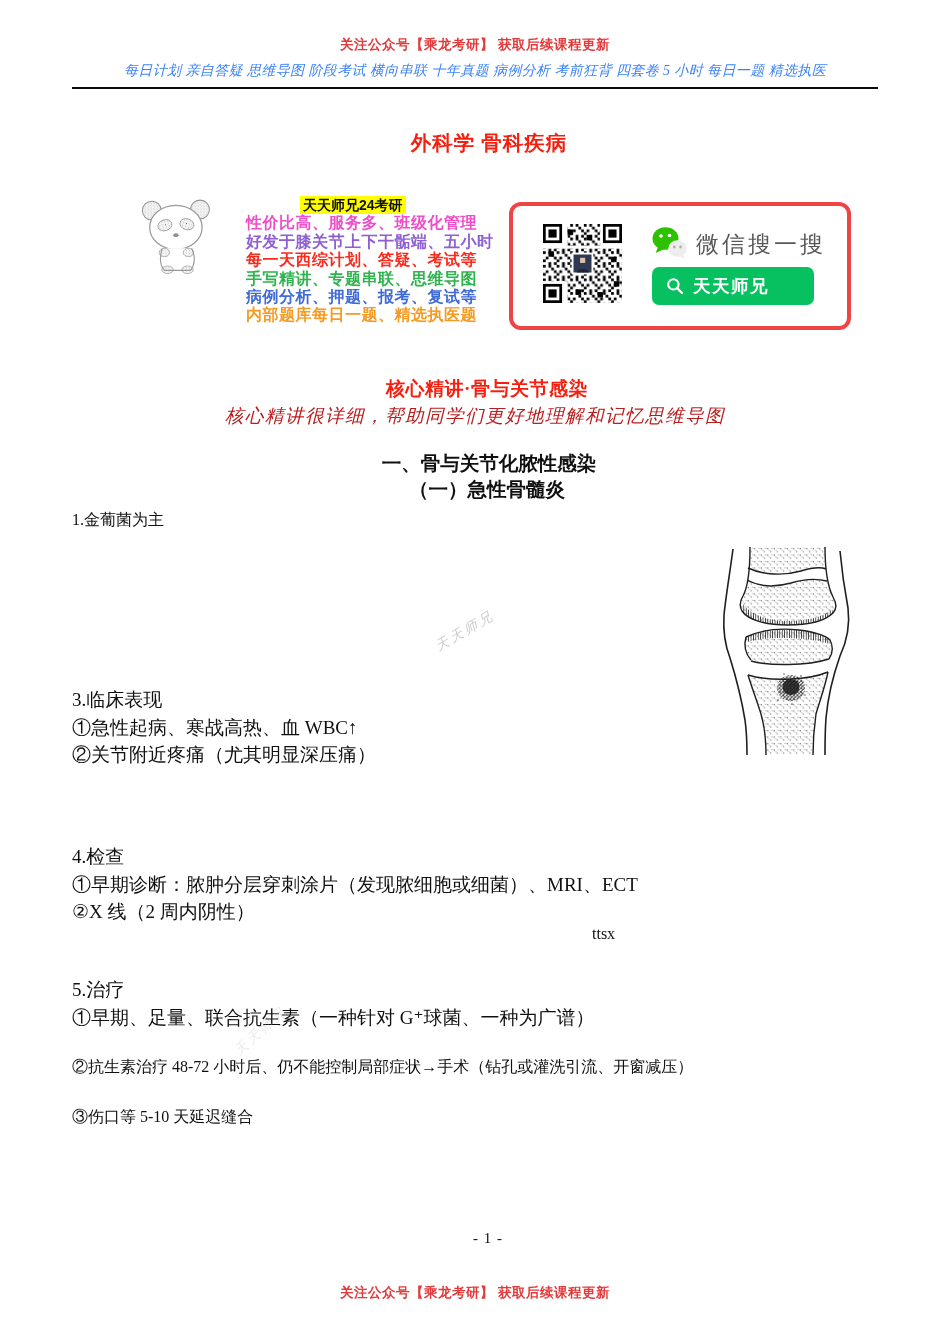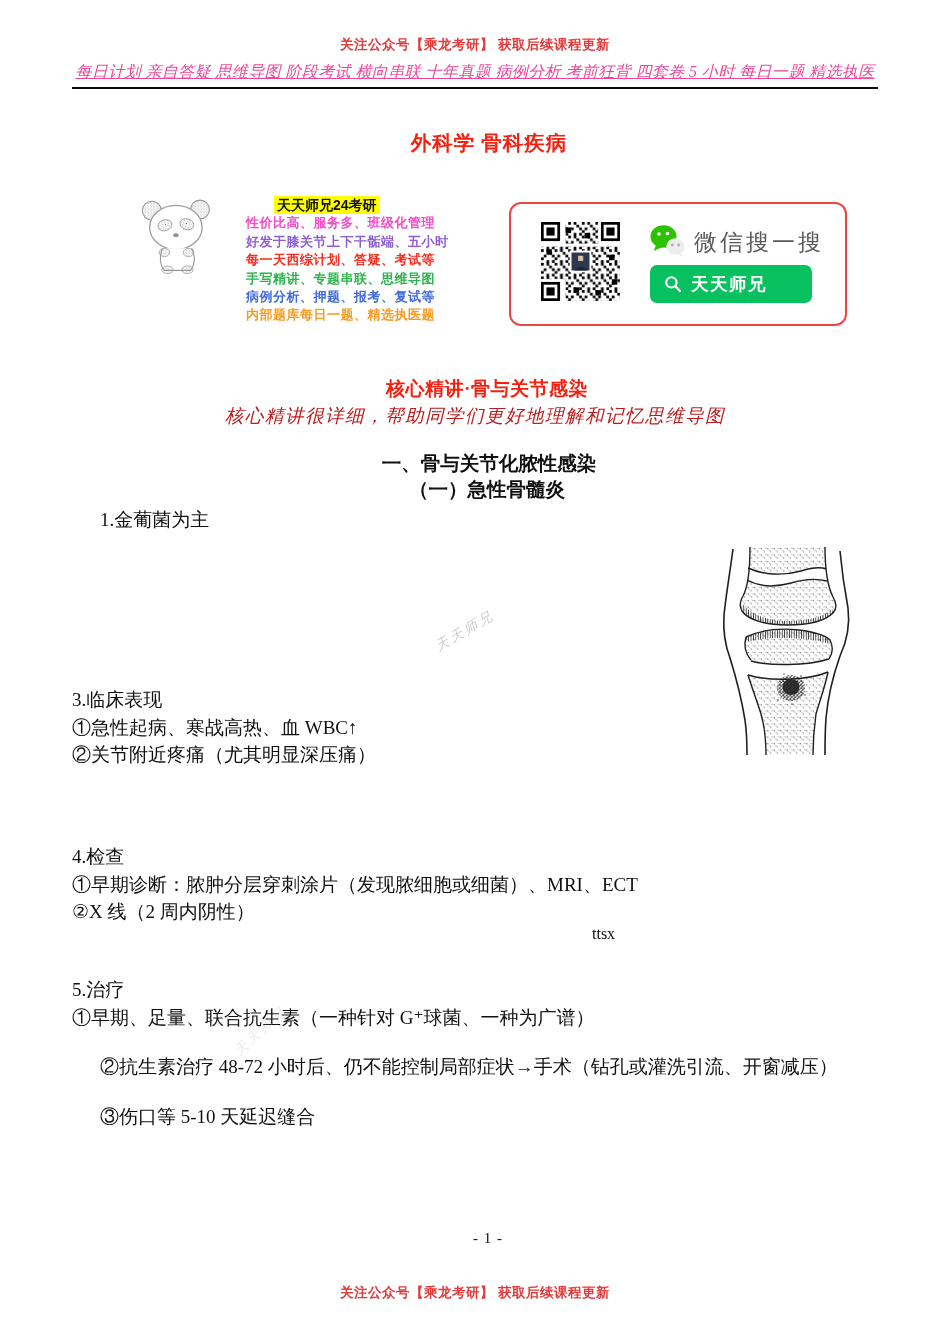--- a/index.html
+++ b/index.html
@@ -1,48 +1,48 @@
 <!DOCTYPE html>
 <html><head>
 <meta charset="utf-8">
 <style>
   html,body{margin:0;padding:0;background:#ffffff;}
   .page{position:relative;width:950px;height:1344px;background:#fff;overflow:hidden;
         font-family:"Liberation Serif","DejaVu Serif",serif;color:#101010;}
   .center{position:absolute;left:0;width:950px;text-align:center;}
 
   .hdr-red{top:36px;font-size:13.5px;font-weight:700;letter-spacing:.5px;}
-  .hdr-nav{top:62px;font-size:16px;font-style:italic;font-weight:500;color:#ec4899;letter-spacing:.4px;text-decoration:underline;}
+  .hdr-nav{top:62px;font-size:14px;font-style:italic;font-weight:500;color:#3b82f6;letter-spacing:.4px;}
   .hdr-rule{position:absolute;left:72px;top:87px;width:806px;border-top:2px solid #0a0a0a;}
   .doc-title{top:129px;font-size:20.5px;font-weight:700;transform:translateX(14px);letter-spacing:1px;}
 
   .panda{position:absolute;left:134px;top:197px;width:88px;height:88px;}
 
   .promo{position:absolute;left:246px;top:196px;line-height:18.4px;
          font-family:"Liberation Sans","DejaVu Sans",sans-serif;font-weight:700;white-space:nowrap;}
-  .promo-title{margin-left:28px;font-size:14px;height:18.4px;}
+  .promo-title{margin-left:54px;font-size:14px;height:18.4px;}
   .promo-title span{padding:1px 3px;color:#111;}
-  .promo-line{font-size:13px;letter-spacing:.5px;}
+  .promo-line{font-size:16px;letter-spacing:.5px;}
 
   .wx-card{position:absolute;left:509px;top:202px;width:334px;height:120px;background:#fff;
-           border:2px solid #ef4444;border-radius:12px;
+           border:4px solid #ef4444;border-radius:12px;
            font-family:"Liberation Sans","DejaVu Sans",sans-serif;}
   .wx-qr{position:absolute;left:30px;top:18px;width:79px;height:79px;}
   .wx-logo{position:absolute;left:139px;top:20px;width:36px;height:35px;}
   .wx-brand{position:absolute;left:183px;top:23px;font-size:23px;color:#585858;letter-spacing:3px;}
   .wx-btn{position:absolute;left:139px;top:61px;width:162px;height:38px;border-radius:7px;
           display:flex;align-items:center;padding-left:14px;gap:9px;box-sizing:border-box;}
   .wx-btn span{font-size:17.5px;font-weight:700;color:#fff;letter-spacing:1.5px;}
 
   .lec-head{top:376px;font-size:19px;font-weight:700;transform:translateX(12px);letter-spacing:.5px;}
   .lec-sub{top:403px;font-size:18.5px;font-style:italic;letter-spacing:1.5px;color:#b91c1c;}
   .sec1{top:450px;font-size:19.5px;font-weight:700;transform:translateX(14px);}
   .sec11{top:476px;font-size:19.5px;font-weight:700;transform:translateX(12px);}
 
-  .body-line{position:absolute;left:72px;font-size:19px;line-height:27.5px;white-space:nowrap;margin-left:28px;}
+  .body-line{position:absolute;left:72px;font-size:16px;line-height:27.5px;white-space:nowrap;}
   .group{position:absolute;left:72px;font-size:19px;line-height:27.5px;white-space:nowrap;}
   .p1{top:506px;} .p2{top:583px;}
   .g3{top:686px;} .g4{top:843px;} .g5{top:976px;}
   .p5b{top:1053px;} .p5c{top:1103px;}
   .note{position:absolute;left:592px;top:925px;font-size:16px;}
 
   .knee{position:absolute;left:721px;top:547px;width:131px;height:208px;}
 
   .wm{position:absolute;font-size:13.5px;letter-spacing:3px;font-style:italic;}
   .wm1{left:432px;top:622px;transform:rotate(-30deg);color:#a9a9a9;opacity:.6;}

